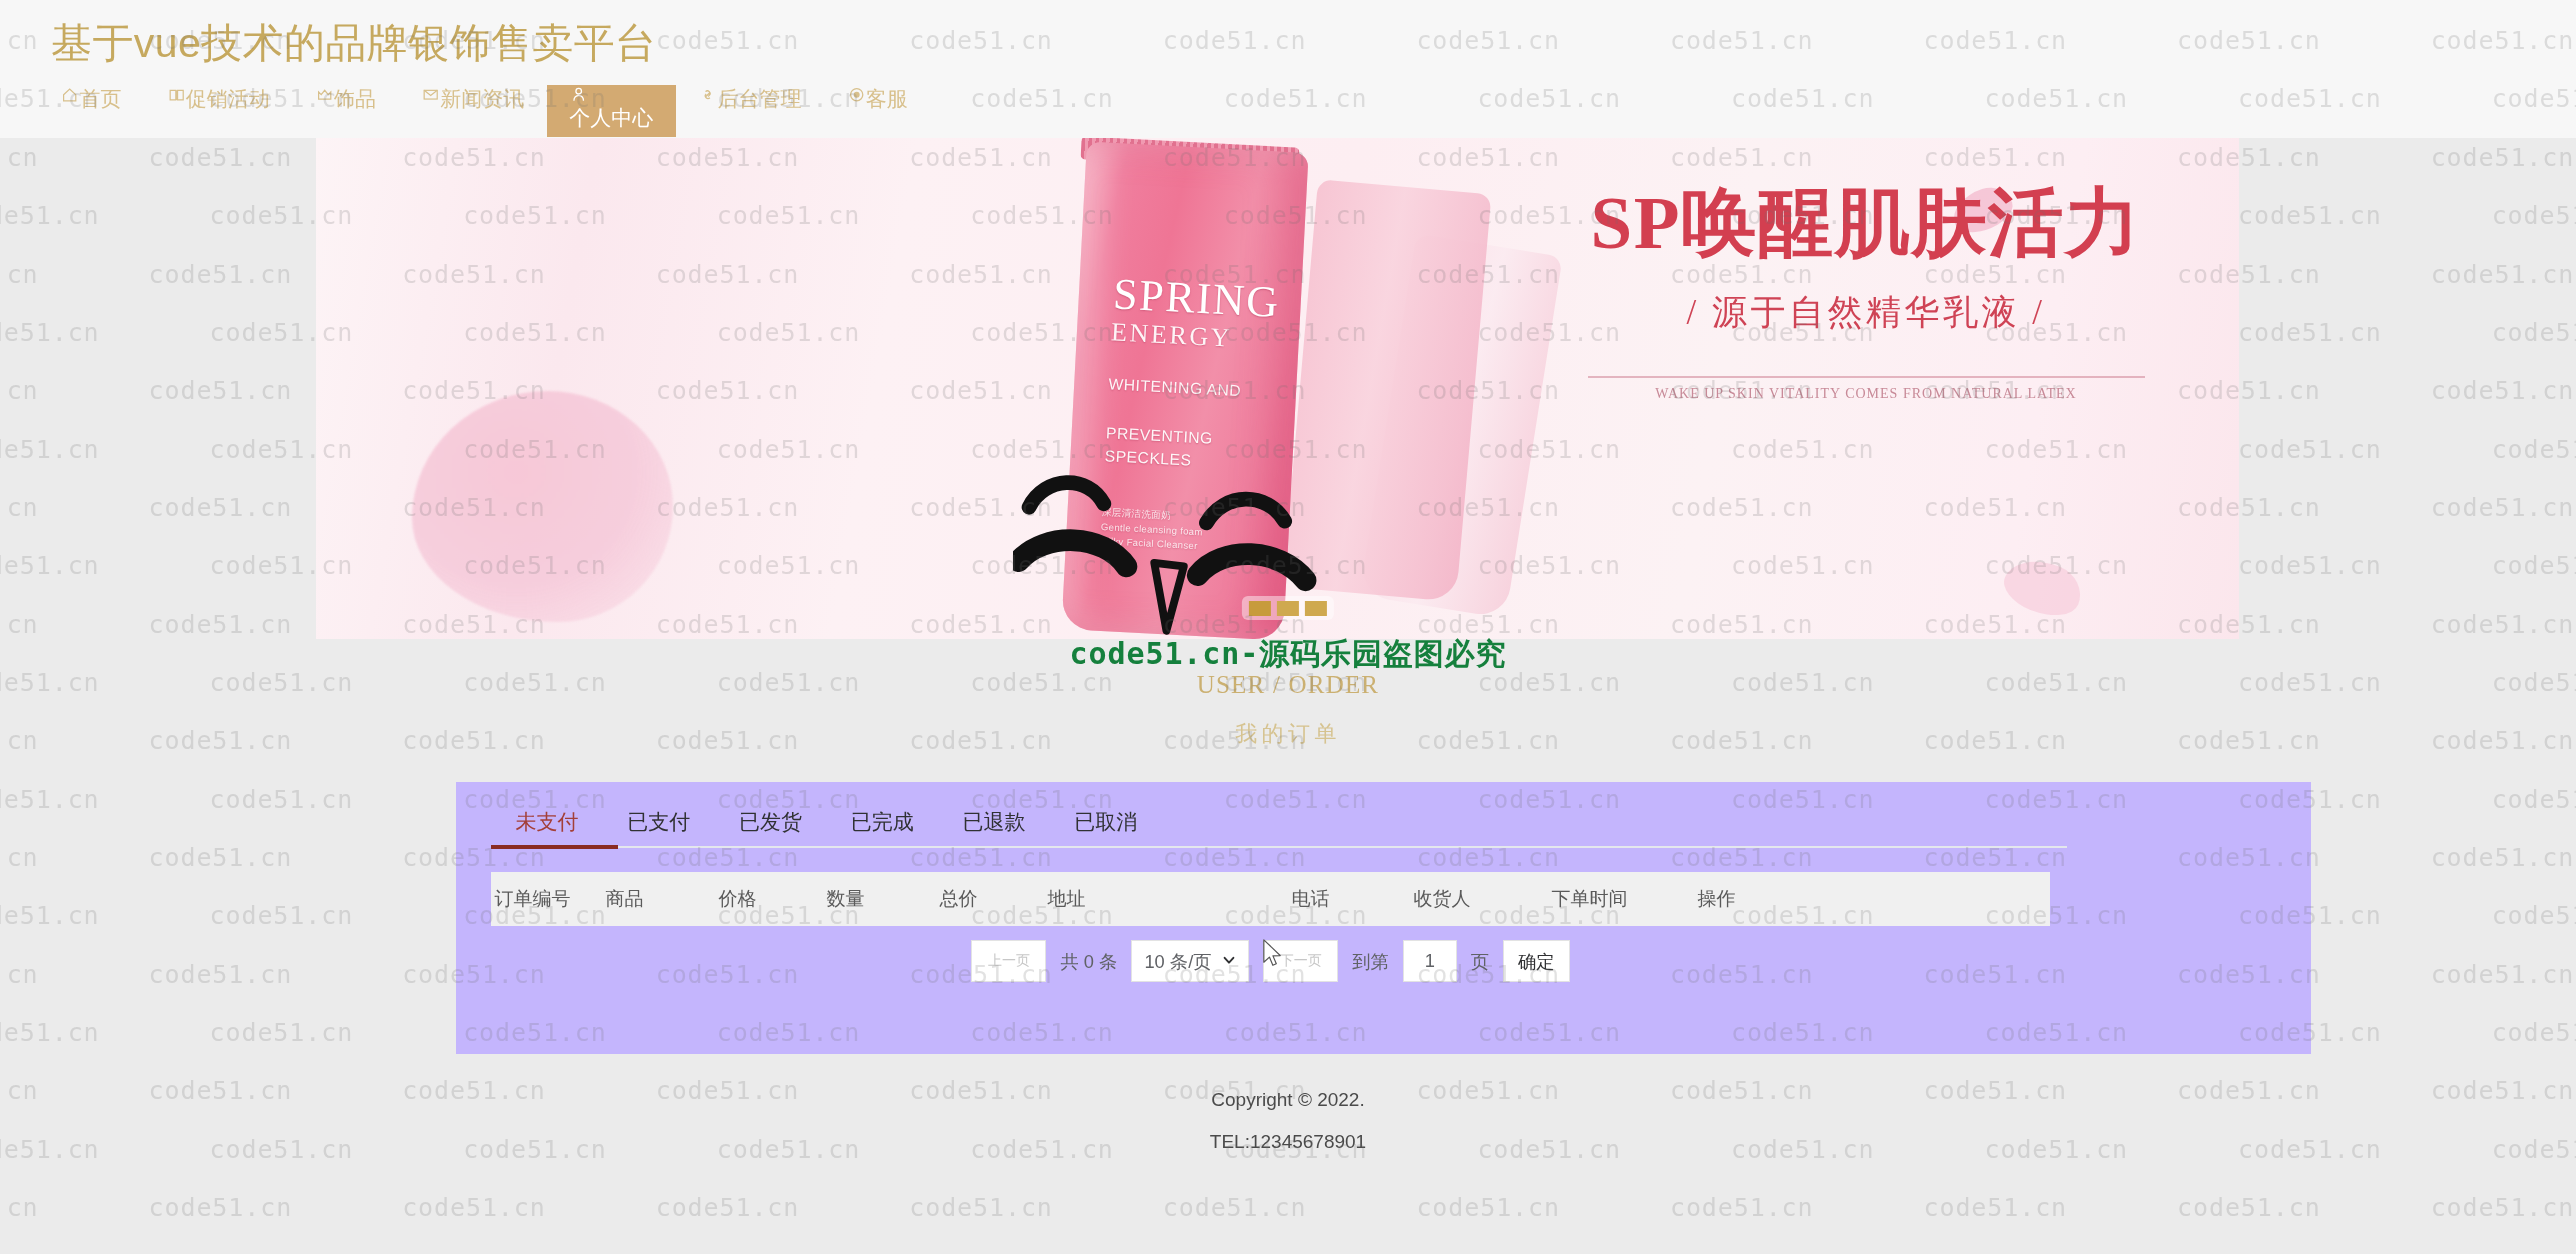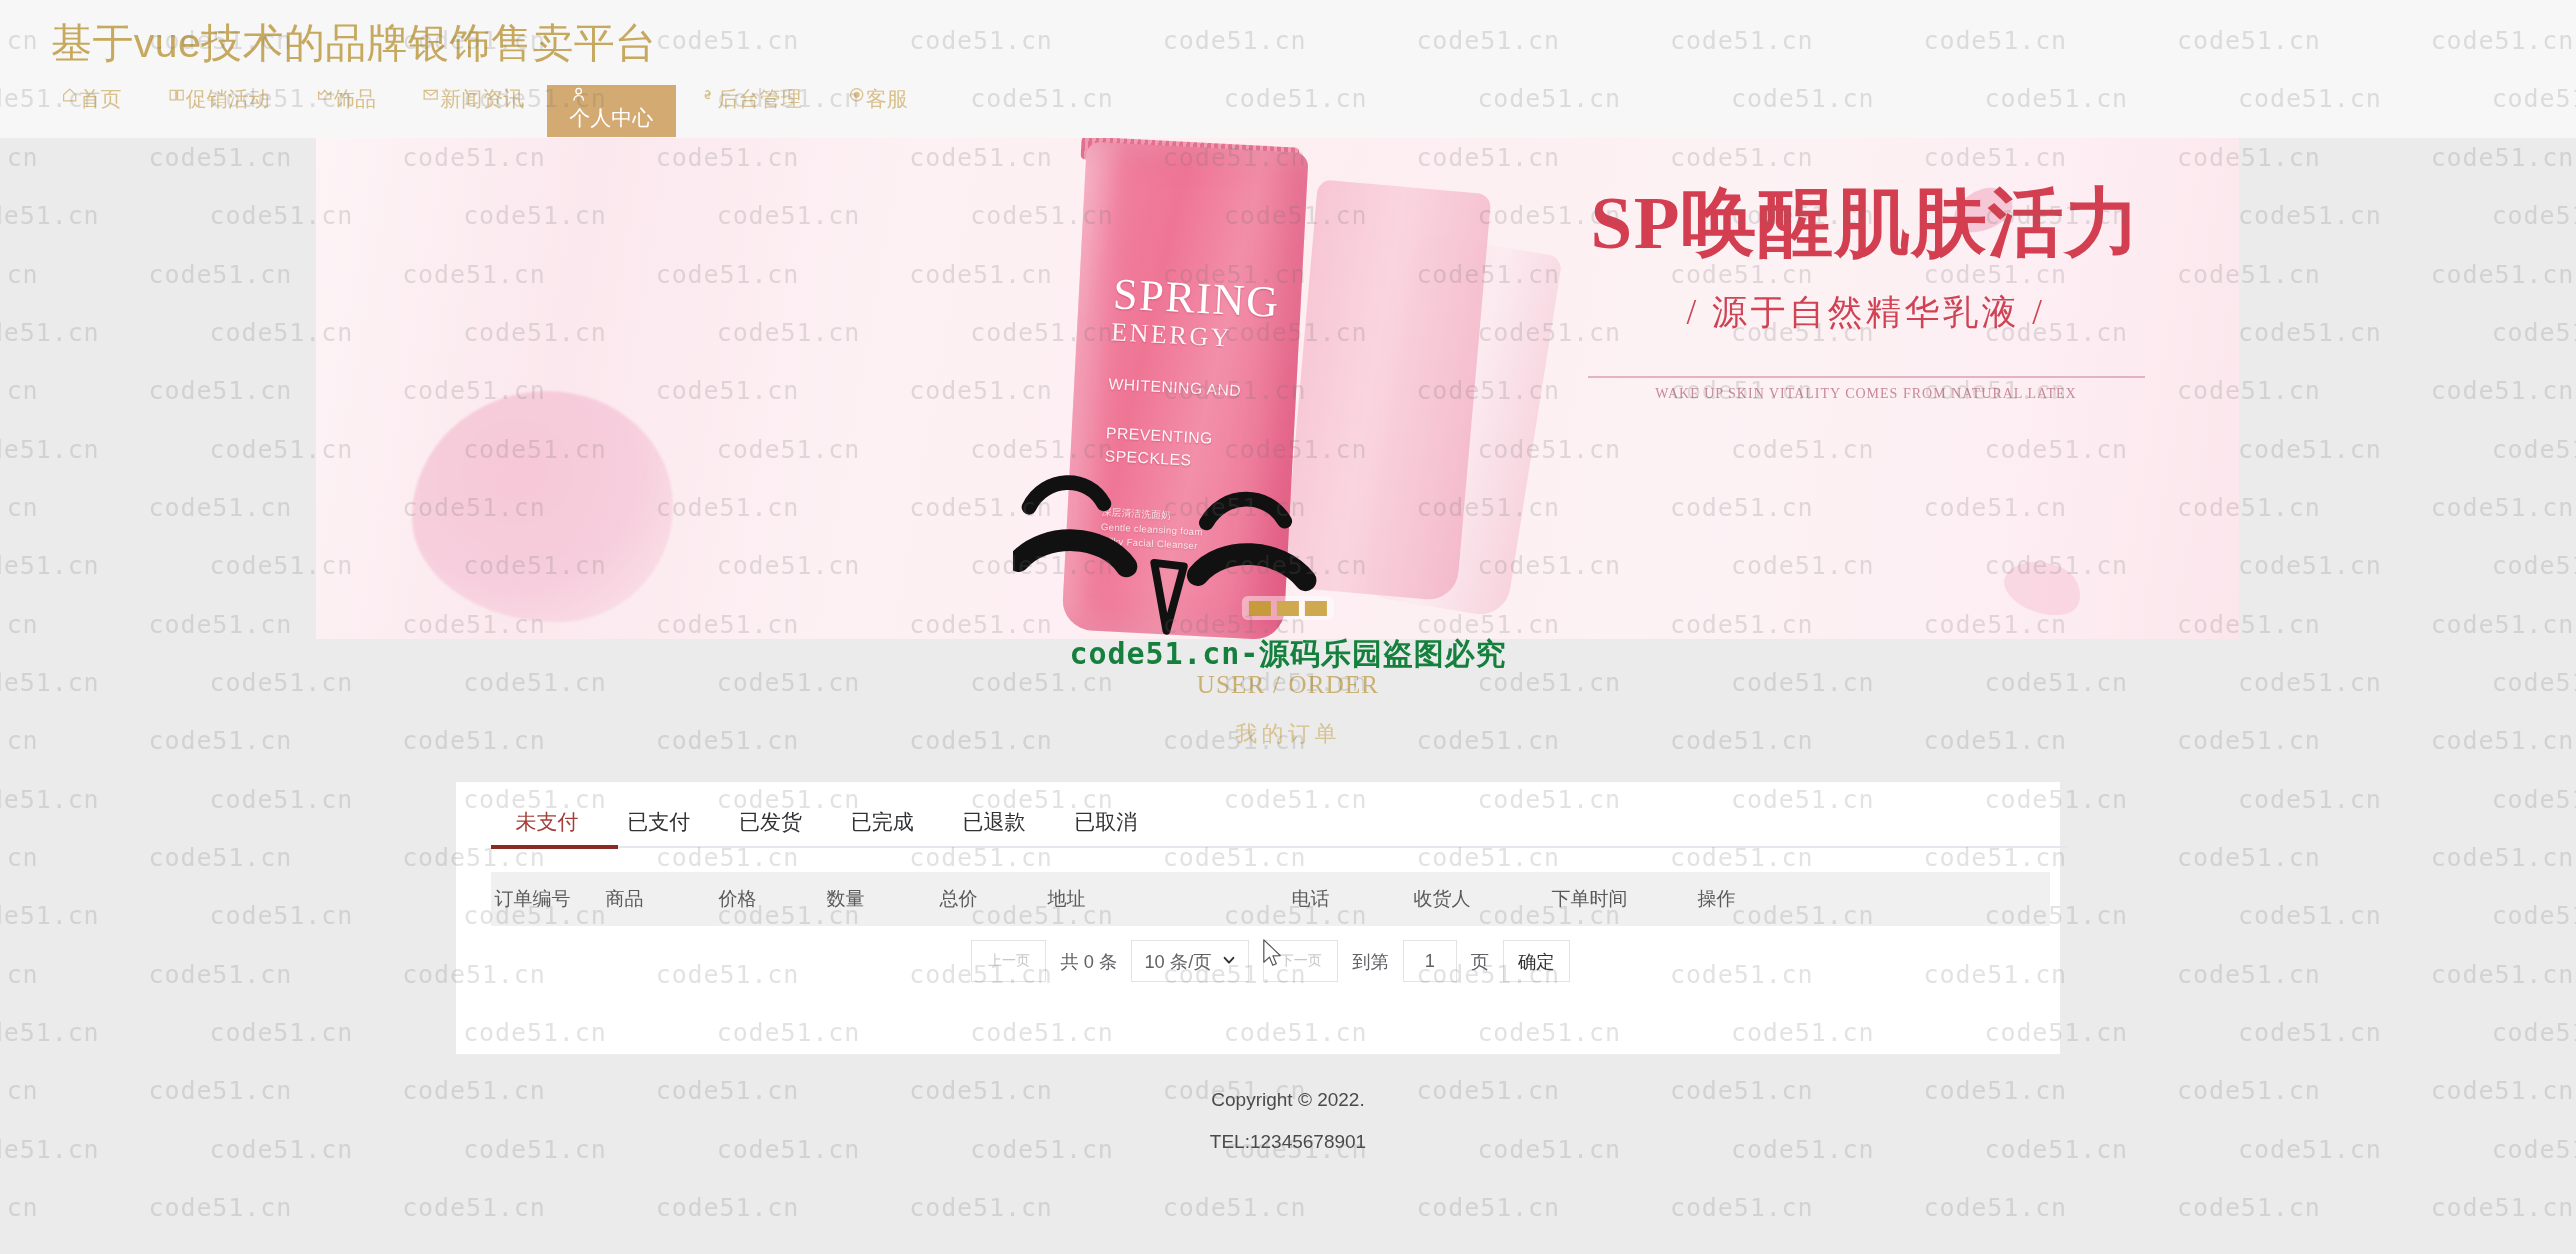--- a/index.html
+++ b/index.html
@@ -286,23 +286,23 @@
     margin-top: 20px;
     font-size: 22px;
     letter-spacing: 4.4px;
     color: #d6c390;
   }
 
   
   .panel {
     position: absolute;
     left: 456px; top: 782px;
-    width: 1604px;
+    width: 1855px;
     height: 272px;
-    background: #ffffff;
+    background: #c4b5fd;
   }
   .tabs {
     position: absolute;
     left: 35px; top: 15.7px;
     display: flex;
     align-items: center;
     gap: 0;
   }
   .tab {
     position: relative;

